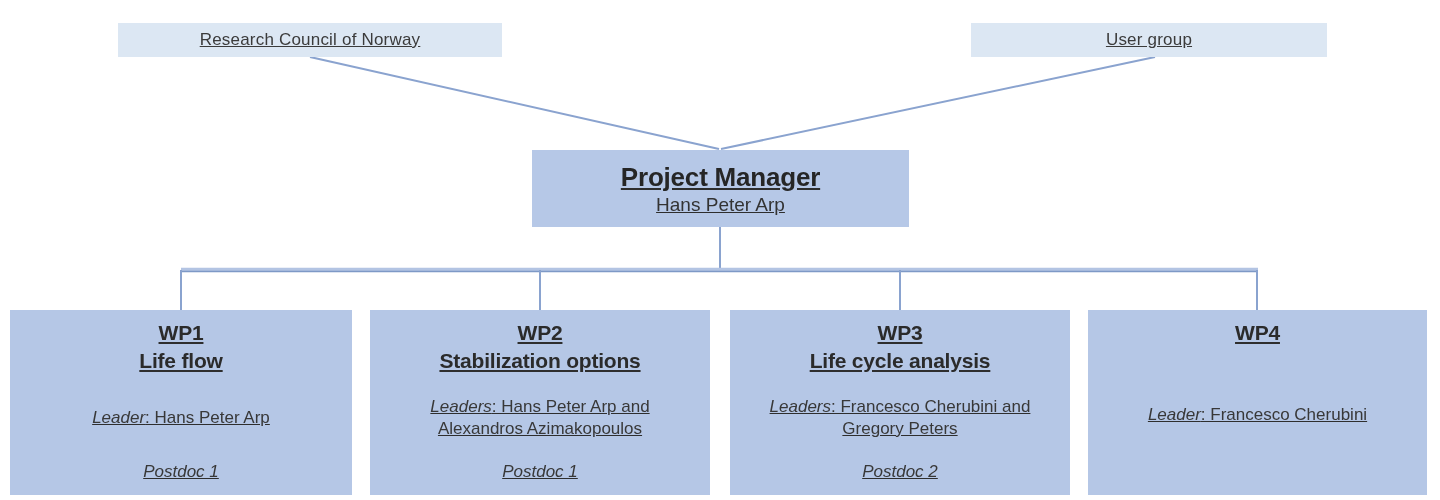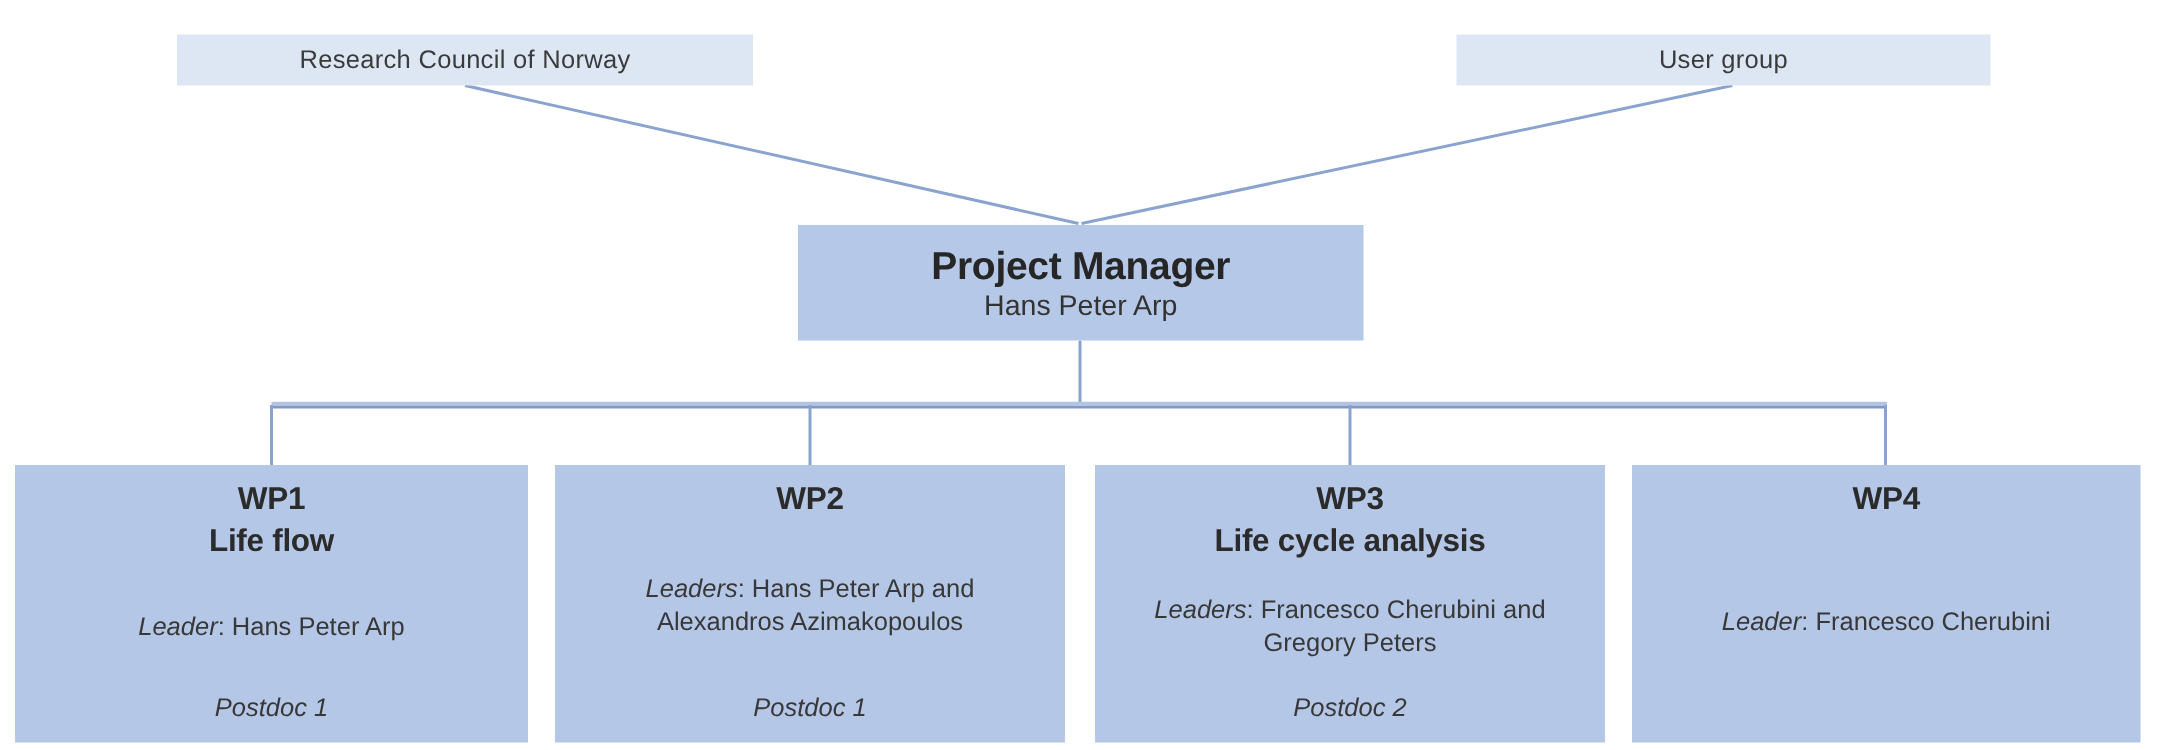--- a/index.html
+++ b/index.html
@@ -15,20 +15,21 @@
   svg.connectors {
     position: absolute;
     left: 0; top: 0;
     width: 1440px; height: 500px;
     pointer-events: none;
   }
   .box {
     position: absolute;
     box-sizing: border-box;
     text-align: center;
+    text-decoration: underline;
   }
   .top-box {
     top: 23px;
     height: 34px;
     background: #dce7f3;
     display: flex;
     align-items: center;
     justify-content: center;
     font-size: 17px;
     color: #3b3b3b;
@@ -127,20 +128,21 @@
 
   <div class="box wp-box" style="left:10px; width:342px;">
     <div class="wp-id">WP1</div>
     <div class="wp-title">Life flow</div>
     <div class="wp-leader"><span class="it">Leader</span><span>: Hans Peter Arp</span></div>
     <div class="wp-postdoc">Postdoc 1</div>
   </div>
 
   <div class="box wp-box" style="left:370px; width:340px;">
     <div class="wp-id">WP2</div>
+    <div class="wp-title">Stabilization options</div>
     <div class="wp-leader"><span class="it">Leaders</span><span>: Hans Peter Arp and Alexandros Azimakopoulos</span></div>
     <div class="wp-postdoc">Postdoc 1</div>
   </div>
 
   <div class="box wp-box" style="left:730px; width:340px;">
     <div class="wp-id">WP3</div>
     <div class="wp-title">Life cycle analysis</div>
     <div class="wp-leader"><span class="it">Leaders</span><span>: Francesco Cherubini and Gregory Peters</span></div>
     <div class="wp-postdoc">Postdoc 2</div>
   </div>

